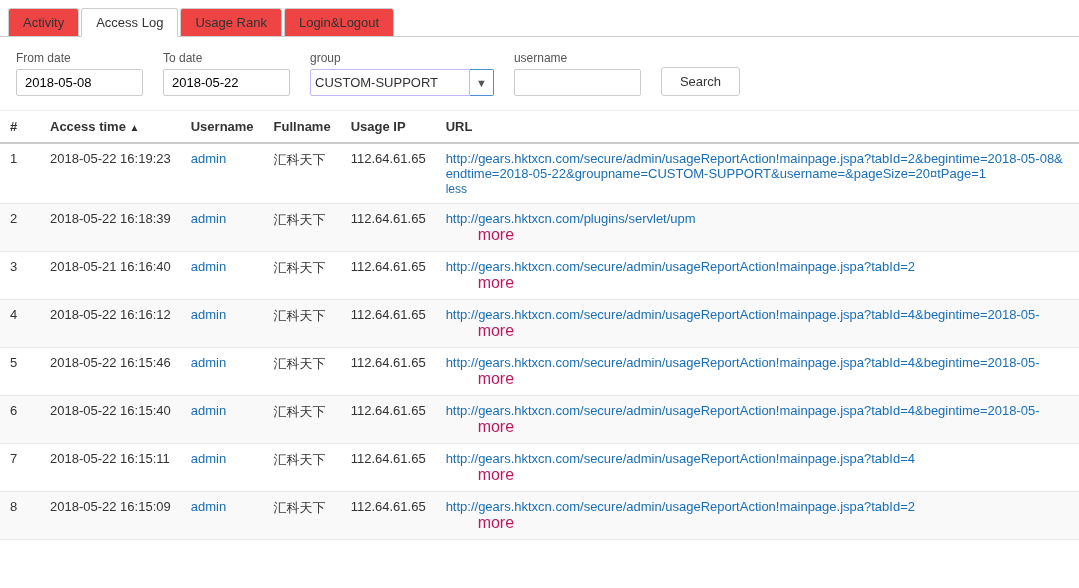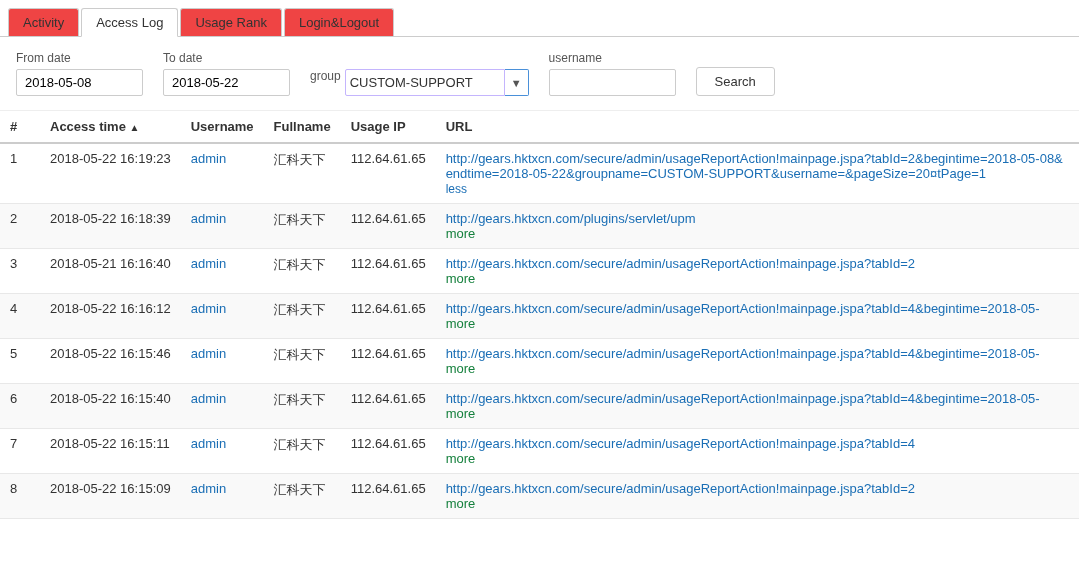--- a/index.html
+++ b/index.html
@@ -33,21 +33,21 @@
     }
     .filter-group { display: flex; flex-direction: column; gap: 4px; }
     .filter-label { font-size: 12px; color: #555; }
     .filter-input {
       border: 1px solid #ccc;
       padding: 5px 8px;
       font-size: 13px;
       border-radius: 2px;
       width: 127px;
     }
-    .filter-group-select { display: flex; flex-direction: row; gap: 4px; }
+    .filter-group-select { display: flex; flex-direction: column; gap: 4px; }
     .select-wrapper { display: flex; }
     .group-input {
       border: 1px solid #c4b5fd;
       padding: 5px 4px;
       font-size: 13px;
       border-radius: 2px 0 0 2px;
       width: 160px;
       background: #fff;
       color: #333;
     }
@@ -86,21 +86,21 @@
     tbody tr { border-bottom: 1px solid #e8e8e8; }
     tbody tr:nth-child(even) { background: #f9f9f9; }
     tbody td { padding: 7px 10px; vertical-align: top; }
     .col-num { width: 30px; color: #333; }
     .col-time { width: 110px; white-space: nowrap; }
     .col-username { color: #1a6eb5; cursor: pointer; }
     .col-fullname { }
     .col-ip { white-space: nowrap; }
     .col-url { word-break: break-all; }
     .url-link { color: #1a6eb5; text-decoration: none; text-align: center; }
-    .more-link { color: #15803d; cursor: pointer; font-size: 13px; }
+    .more-link { color: #be185d; cursor: pointer; font-size: 16px; margin-left: 32px; }
     .less-link { color: #1a6eb5; cursor: pointer; font-size: 12px; }
     .sort-indicator { font-size: 10px; }
     .username-link { color: #1a6eb5; cursor: pointer; text-decoration: none; }
   </style>
 </head>
 <body>
 
 <div class="tabs" id="tabs-container">
     <div class="tab">Activity</div>
     <div class="tab active">Access Log</div>

